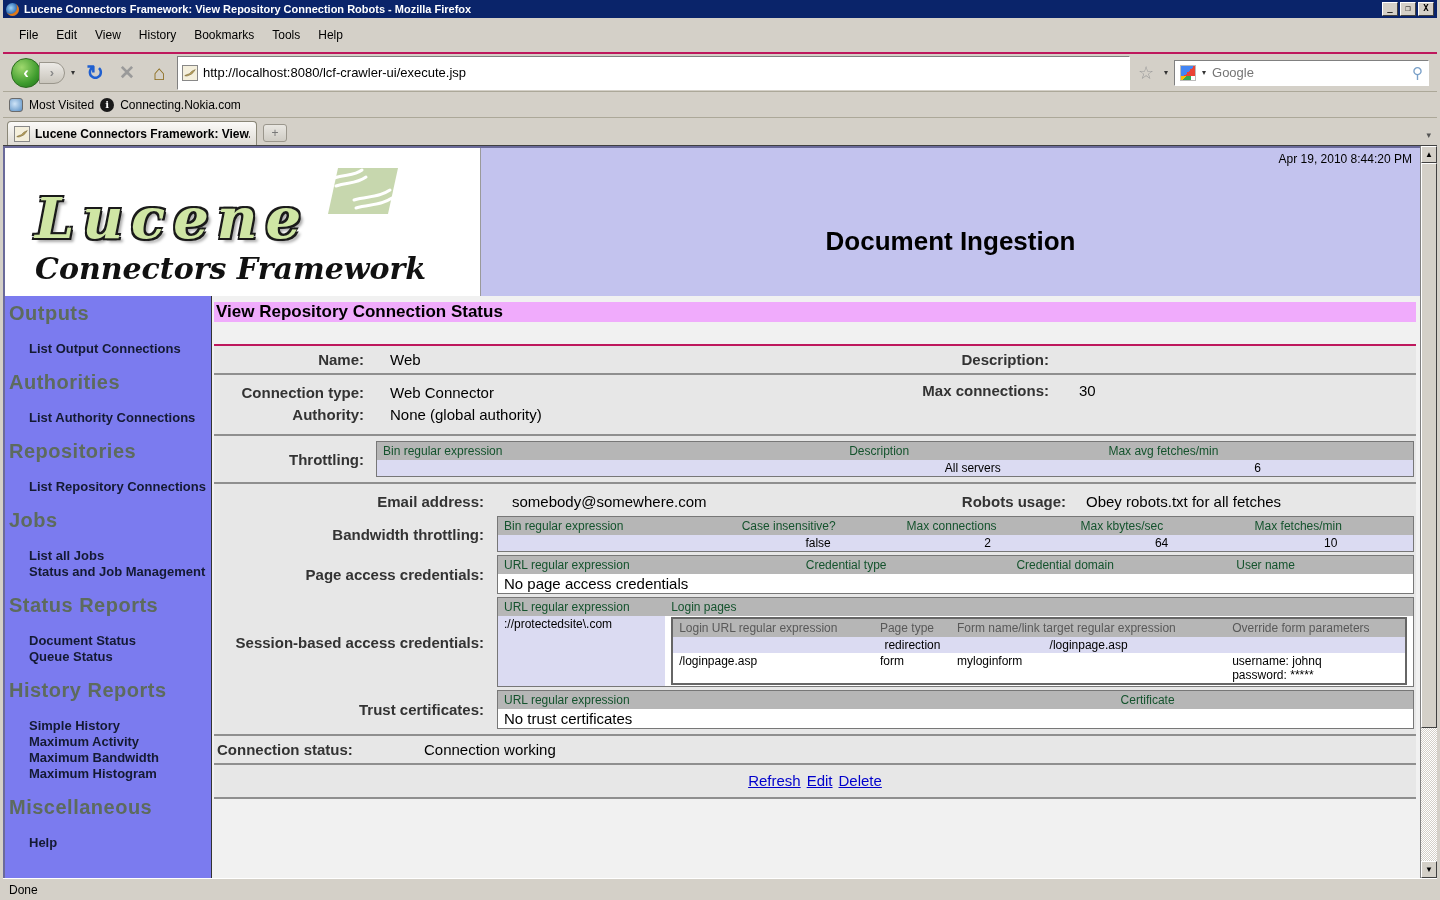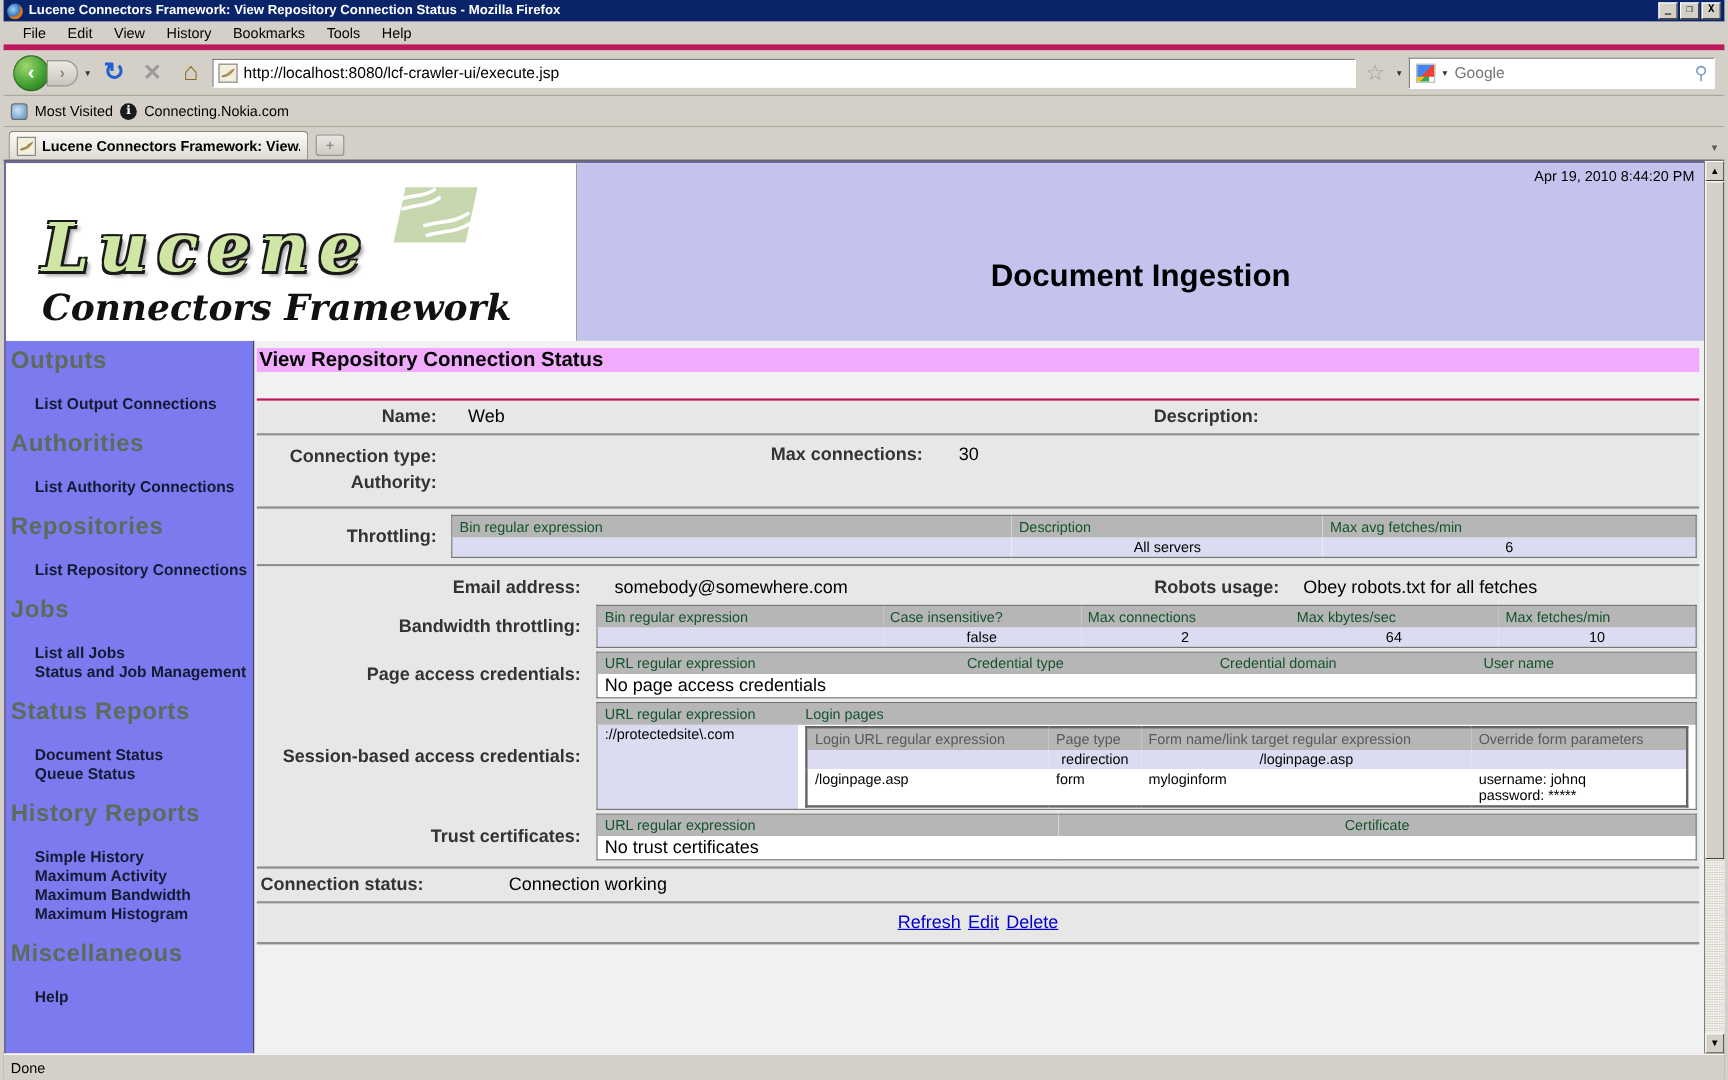--- a/index.html
+++ b/index.html
@@ -8,32 +8,32 @@
   .window { width:1440px; height:900px; display:flex; flex-direction:column; border-left:3px solid #d4d0c8; border-right:3px solid #d4d0c8; position:relative; }
 
   
   .titlebar { height:18px; background:#0a246a; color:#fff; display:flex; align-items:center; padding:0 3px; flex:0 0 auto; }
   .ff-icon { width:13px; height:13px; border-radius:50%; background:radial-gradient(circle at 38% 38%, #9fd2f5 0%, #2a6cb5 55%, #123d78 100%); box-shadow:inset -2px -2px 0 0 #e07818; margin-right:5px; flex:0 0 auto; }
   .titlebar .t-text { font-size:11px; font-weight:bold; flex:1; white-space:nowrap; overflow:hidden; }
   .winbtns { display:flex; gap:2px; }
   .winbtn { width:16px; height:14px; background:#d4d0c8; border:1px solid; border-color:#fff #404040 #404040 #fff; font-size:9px; line-height:11px; text-align:center; color:#000; font-weight:bold; font-family:"DejaVu Sans Mono", monospace; }
 
   
-  .menubar { height:24px; background:#d4d0c8; display:flex; align-items:center; padding-left:8px; gap:2px; flex:0 0 auto; border-bottom:5px solid #be185d; }
+  .menubar { height:36px; background:#d4d0c8; display:flex; align-items:center; padding-left:8px; gap:2px; flex:0 0 auto; border-bottom:2px solid #be185d; }
   .menu-item { font-size:12px; color:#000; padding:3px 8px; }
 
   
   .navbar { height:38px; background:#d4d0c8; display:flex; align-items:center; padding:0 8px; gap:4px; flex:0 0 auto; border-bottom:1px solid #aca899; }
   .btn-back { width:30px; height:30px; border-radius:50%; background:radial-gradient(circle at 35% 30%, #9fd86e 0%, #3f9c2e 60%, #1e6e18 100%); border:1px solid #2c6b20; color:#fff; font-size:17px; font-weight:bold; text-align:center; line-height:27px; }
   .btn-fwd { width:26px; height:22px; border-radius:0 11px 11px 0; background:linear-gradient(#eceae6,#c9c5bc); border:1px solid #9a968c; color:#8a8a8a; font-size:13px; font-weight:bold; text-align:center; line-height:20px; margin-left:-6px; }
   .mini-arrow { font-size:8px; color:#333; padding:0 2px; }
   .btn-reload { color:#1f5fd0; font-size:21px; font-weight:bold; width:28px; text-align:center; }
   .btn-stop { color:#9a9a9a; font-size:19px; font-weight:bold; width:28px; text-align:center; }
   .btn-home { color:#8a6a1a; font-size:21px; width:28px; text-align:center; }
-  .urlbar { flex:1; height:24px; background:#fff; border:1px solid; border-color:#808080 #fff #fff #808080; display:flex; align-items:center; padding:0 4px; gap:5px; }
+  .urlbar { flex:1; height:34px; background:#fff; border:1px solid; border-color:#808080 #fff #fff #808080; display:flex; align-items:center; padding:0 4px; gap:5px; }
   .favicon16 { width:16px; height:16px; border:1px solid #888; background:#f4efdc; display:inline-block; flex:0 0 auto; position:relative; }
   .favicon16 svg { position:absolute; inset:0; }
   .url-input { flex:1; border:none; outline:none; font-size:13px; color:#000; font-family:"Liberation Sans",sans-serif; background:transparent; }
   .btn-star { color:#9a9a9a; font-size:18px; width:24px; text-align:center; }
   .searchbox { width:255px; height:26px; background:#fff; border:1px solid; border-color:#808080 #fff #fff #808080; display:flex; align-items:center; padding:0 5px; gap:4px; }
   .g-icon { width:16px; height:16px; flex:0 0 auto; background:
       linear-gradient(135deg,#4285f4 0 50%, #ea4335 50% 100%) top left / 16px 10px no-repeat,
       linear-gradient(135deg,#fbbc05 0 50%, #34a853 50% 100%) bottom left / 10px 6px no-repeat, #fff;
       border:1px solid #bbb; }
   .search-input { flex:1; border:none; outline:none; font-size:13px; color:#9a9a9a; background:transparent; font-family:"Liberation Sans",sans-serif; }
@@ -117,21 +117,21 @@
   
   .statusbar { height:22px; background:#d4d0c8; border-top:1px solid #fff; box-shadow:0 -1px 0 #808080; display:flex; align-items:center; padding:0 6px; flex:0 0 auto; font-size:12px; color:#000; }
 </style>
 </head>
 <body>
 
 <div class="window">
 
   <div class="titlebar">
     <span class="ff-icon"></span>
-    <span class="t-text">Lucene Connectors Framework: View Repository Connection Status - Mozilla Firefox</span>
+    <span class="t-text">Lucene Connectors Framework: View Repository Connection Robots - Mozilla Firefox</span>
     <span class="winbtns">
       <span class="winbtn">_</span>
       <span class="winbtn">❐</span>
       <span class="winbtn">X</span>
     </span>
   </div>
 
   <div class="menubar">
     <span class="menu-item">File</span>
     <span class="menu-item">Edit</span>
@@ -254,20 +254,24 @@
               <span class="lbl">Name:</span>
               <span class="val">Web</span>
               <span class="lbl">Description:</span>
               <span class="val2"></span>
             </div>
 
             <div class="crow grid-a" style="align-items:start; padding-top:7px; padding-bottom:8px;">
               <span class="lbl two-line">
                 <span style="display:block;">Connection type:</span>
                 <span style="display:block;">Authority:</span>
+              </span>
+              <span class="val two-line">
+                <span style="display:block;">Web Connector</span>
+                <span style="display:block;">None (global authority)</span>
               </span>
               <span class="lbl">Max connections:</span>
               <span class="val2">30</span>
             </div>
 
             <div class="crow grid-c">
               <span class="lbl">Throttling:</span>
               <div class="tblwrap">
                 <table class="tbl">
                   <colgroup>

